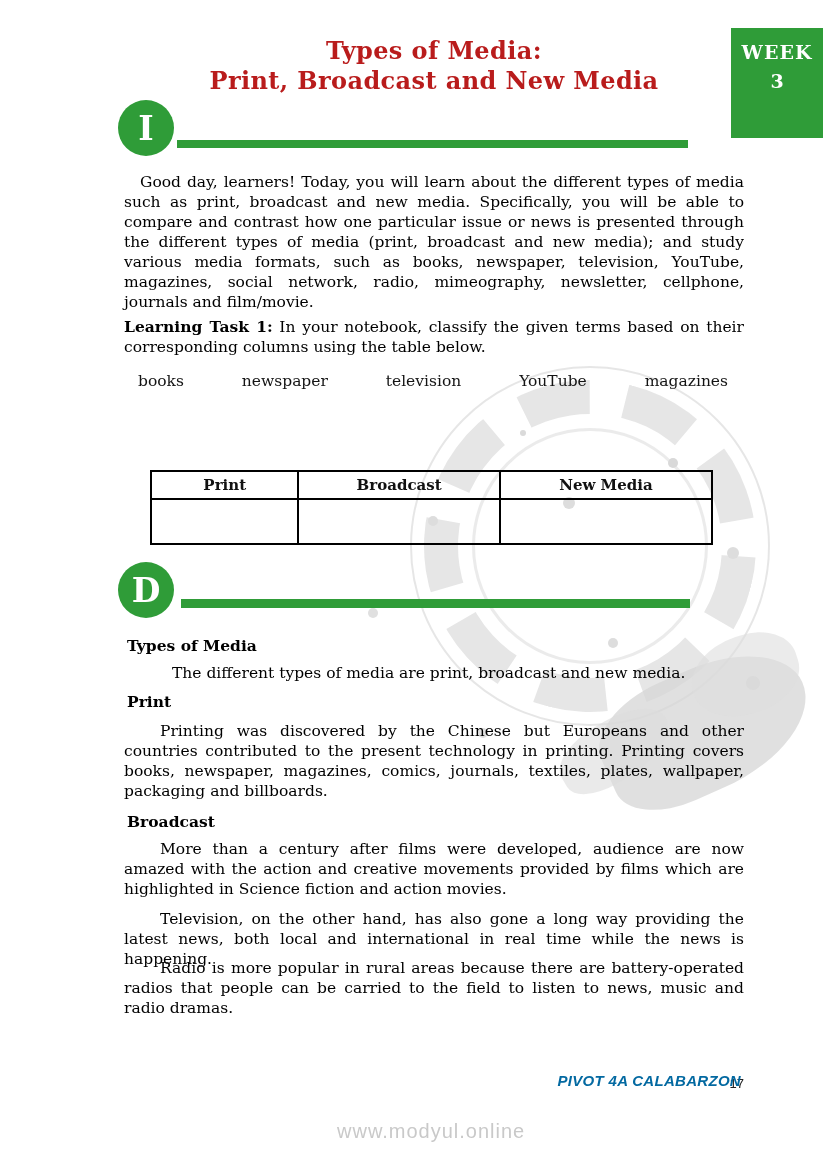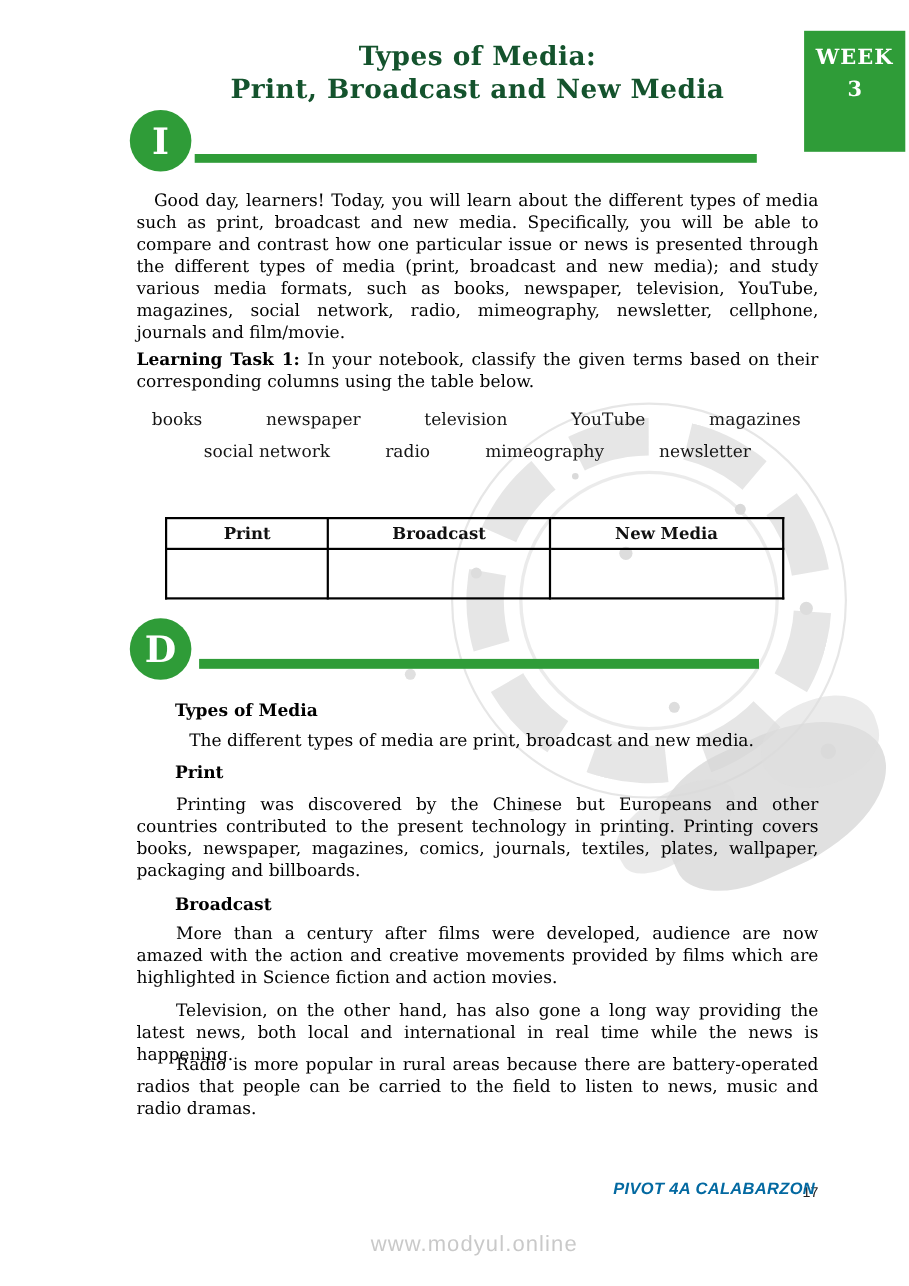--- a/index.html
+++ b/index.html
@@ -25,21 +25,21 @@
     border-radius:55% 45% 50% 50%; transform:rotate(-18deg); opacity:.6; }
   .blob3 { left:555px; top:720px; width:120px; height:60px; background:#dcdcdc;
     border-radius:50% 50% 60% 40%; transform:rotate(-30deg); opacity:.6; }
   .speck1 { left:520px; top:430px; width:6px; height:6px; background:#dadada; border-radius:50%;
     box-shadow:46px 70px 0 3px #dddddd, -90px 88px 0 2px #dddddd, 150px 30px 0 2px #d9d9d9,
     210px 120px 0 3px #dddddd, -150px 180px 0 2px #e0e0e0, 90px 210px 0 2px #dddddd,
     230px 250px 0 4px #dadada, -40px 300px 0 2px #e0e0e0; }
 
   
   .title { position:absolute; left:104px; top:36px; width:660px; text-align:center;
-    font-size:24px; font-weight:700; line-height:30px; letter-spacing:.4px; color:#14532d; }
+    font-size:24px; font-weight:700; line-height:30px; letter-spacing:.4px; color:#b91c1c; }
   .week-badge { position:absolute; left:731px; top:28px; width:92px; height:110px;
     background:#2f9c38; color:#fff; text-align:center; font-weight:700; }
   .week-badge .wk { margin-top:13px; font-size:19px; letter-spacing:1px; }
   .week-badge .num { margin-top:7px; font-size:19px; }
 
   
   .marker-circle { position:absolute; width:56px; height:56px; border-radius:50%;
     background:#2f9c38; color:#fff; font-size:33px; font-weight:700;
     display:flex; align-items:center; justify-content:center; }
   .marker-line { position:absolute; background:#2f9c38; }
@@ -65,21 +65,21 @@
   
   .class-table { position:absolute; left:150px; top:470px; width:563px;
     border-collapse:collapse; z-index:2; }
   .class-table th, .class-table td { border:2px solid #000; background:transparent; }
   .class-table th { height:28px; font-size:15px; font-weight:700; text-align:center;
     font-family:"DejaVu Serif", serif; }
   .class-table td { height:45px; }
   .col-print { width:148px; } .col-broadcast { width:202px; } .col-newmedia { width:213px; }
 
   
-  .sub-heading { position:absolute; left:127px; font-size:15.5px; font-weight:700; color:#000;margin-left:32px; }
+  .sub-heading { position:absolute; left:127px; font-size:15.5px; font-weight:700; color:#000; }
   .h-types { top:636px; }
   .lead-p  { top:663px; text-indent:48px; text-align:left; }
   .h-print { top:692px; }
   .print-p { top:721px; text-indent:36px; }
   .h-broadcast { top:812px; }
   .bp1 { top:839px; text-indent:36px; }
   .bp2 { top:909px; text-indent:36px; }
   .bp3 { top:958px; text-indent:36px; }
 
   
@@ -132,26 +132,20 @@
     </p>
 
     <div class="word-rows">
       <div class="word-row r1">
         <span>books</span>
         <span>newspaper</span>
         <span>television</span>
         <span>YouTube</span>
         <span>magazines</span>
       </div>
-      <div class="word-row r2">
-        <span>social network</span>
-        <span>radio</span>
-        <span>mimeography</span>
-        <span>newsletter</span>
-      </div>
     </div>
 
     <table class="class-table">
       <thead>
         <tr>
           <th class="col-print">Print</th>
           <th class="col-broadcast">Broadcast</th>
           <th class="col-newmedia">New Media</th>
         </tr>
       </thead>

